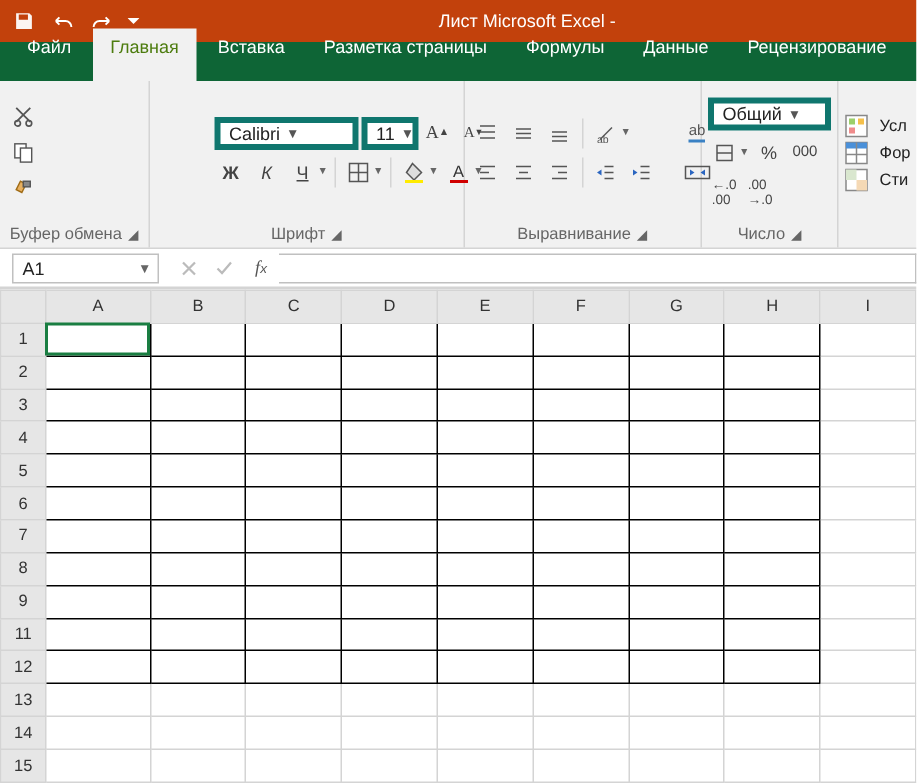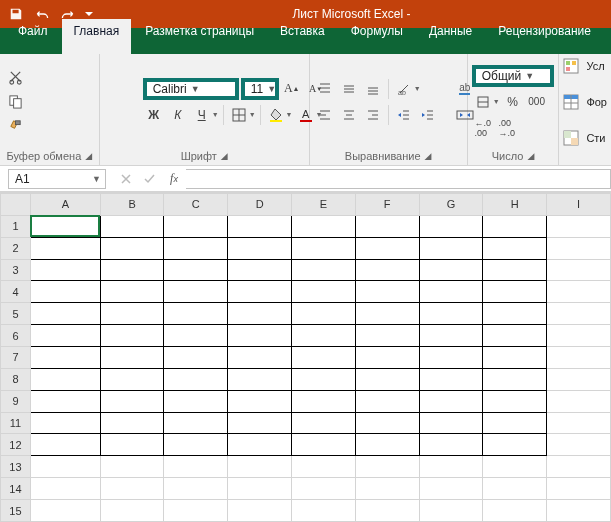--- a/index.html
+++ b/index.html
@@ -5,21 +5,21 @@
   * { box-sizing: border-box; margin: 0; padding: 0; font-family: "Segoe UI", Tahoma, sans-serif; }
   body { width: 611px; height: 522px; overflow: hidden; background: #fff; font-size: 12px; color: #222; }
   
   .titlebar { background: #c2410c; color: #fff; height: 28px; display: flex; align-items: center; padding: 0 4px; }
   .titlebar .qat { display: flex; align-items: center; gap: 2px; }
   .qat-btn { width: 24px; height: 24px; display: flex; align-items: center; justify-content: center; border-radius: 2px; }
   .titlebar .title { flex: 1; text-align: center; font-size: 12px; }
   
   .tabs { background: #0e6536; display: flex; align-items: flex-end; height: 26px; padding-left: 6px; gap: 2px; }
   .tab { padding: 5px 12px 16px 12px; color: #fff; font-size: 12px; cursor: pointer; }
-  .tab.active { background: #f1f1f1; color: #0f172a; margin-top: 35px; }
+  .tab.active { background: #f1f1f1; color: #4d7c0f; margin-top: 35px; }
   
   .ribbon { background: #f1f1f1; border-bottom: 1px solid #d4d4d4; height: 112px; display: flex; }
   .group { border-right: 1px solid #d4d4d4; display: flex; flex-direction: column; padding: 2px 4px 0 4px; }
   .group-body { flex: 1; display: flex; align-items: center; gap: 4px; }
   .group-label { font-size: 11px; color: #666; display: flex; align-items: center; justify-content: center; height: 18px; gap: 4px; }
   .launcher { font-size: 9px; color: #666; }
   .bigbtn { width: 50px; display: flex; flex-direction: column; align-items: center; justify-content: center; height: 74px; gap: 2px; padding-top:4px;}
   .bigbtn .lbl { font-size: 11px; text-align: center; line-height: 1.1; }
   .minibtn { width: 22px; height: 22px; display: flex; align-items: center; justify-content: center; border: 1px solid transparent; border-radius: 2px; color:#444;}
   .col { display: flex; flex-direction: column; gap: 2px; }
@@ -70,22 +70,22 @@
           <path fill="#fff" d="M0 2l4 4 4-4z"></path>
         </svg>
     </div>
   </div>
   <div class="title">Лист Microsoft Excel -</div>
 </div>
 
 <div class="tabs">
   <div class="tab">Файл</div>
   <div class="tab active">Главная</div>
+  <div class="tab">Вставка</div>
   <div class="tab">Разметка страницы</div>
-  <div class="tab">Вставка</div>
   <div class="tab">Формулы</div>
   <div class="tab">Данные</div>
   <div class="tab">Рецензирование</div>
 </div>
 
 <div class="ribbon">
 
   <div class="group" style="width:100px;">
     <div class="group-body">
       <div class="col">
@@ -271,21 +271,21 @@
       </div>
     </div>
     <div class="group-label">
       <span>Число</span>
       <span class="launcher">◢</span>
     </div>
   </div>
 
   <div class="group" style="border-right:none;">
     <div class="group-body">
-      <div class="col" style="gap:20px;">
+      <div class="col" style="gap:2px;">
         <div class="row">
           <svg width="18" height="16">
               <rect x="1" y="1" width="14" height="14" fill="#fff" stroke="#888"></rect>
               <rect x="3" y="3" width="4" height="4" fill="#9ccf6a"></rect>
               <rect x="9" y="3" width="4" height="4" fill="#f5c04a"></rect>
               <rect x="3" y="9" width="4" height="4" fill="#f08c8c"></rect>
             </svg>
           <span style="font-size:11px;margin-left:3px;">Усл</span>
         </div>
         <div class="row">

